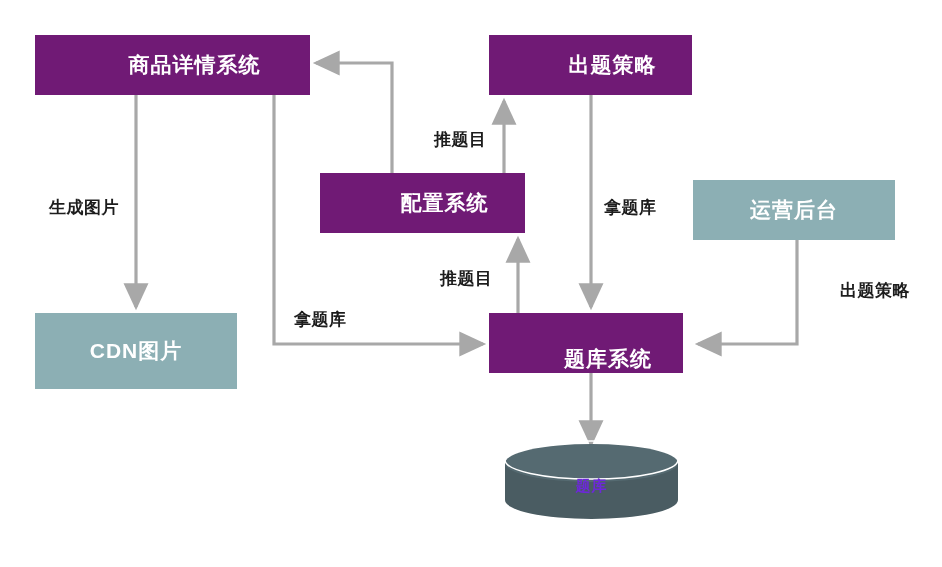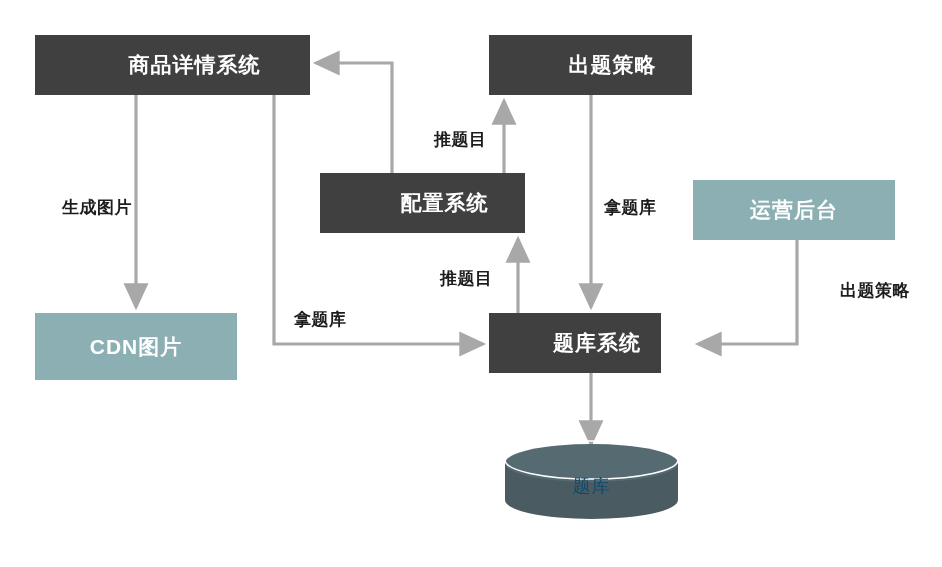--- a/index.html
+++ b/index.html
@@ -22,31 +22,31 @@
     display: flex;
     align-items: center;
     justify-content: center;
     color: #ffffff;
     font-weight: bold;
     font-size: 21px;
     letter-spacing: 1px;
     box-sizing: border-box;
     user-select: none;
   }
-  .node.red  { background: #404040; padding-left: 44px; }
+  .node.red  { background: #701a75; padding-left: 44px; }
   .node.teal { background: #8cafb4; }
 
   .db-node {
     position: absolute;
     display: flex;
     align-items: center;
     justify-content: center;
-    color: #0c4a6e;
-    font-weight: normal;
-    font-size: 18px;
+    color: #6d28d9;
+    font-weight: bold;
+    font-size: 15px;
     letter-spacing: 1px;
   }
   .db-label {
     position: relative;
     z-index: 3;
     margin-top: 8px;
   }
 
   .edge-label {
     position: absolute;
@@ -111,33 +111,33 @@
   </div>
 
   <div class="node red" style="left:320px; top:173px; width:205px; height:60px;">
     <span>配置系统</span>
   </div>
 
   <div class="node teal" style="left:693px; top:180px; width:202px; height:60px;">
     <span>运营后台</span>
   </div>
 
-  <div class="node teal" style="left:35px; top:313px; width:202px; height:67px;">
+  <div class="node teal" style="left:35px; top:313px; width:202px; height:76px;">
     <span>CDN图片</span>
   </div>
 
-  <div class="node red" style="left:489px; top:313px; width:172px; height:60px;">
+  <div class="node red" style="left:489px; top:313px; width:194px; height:60px;align-items:flex-end;">
     <span>题库系统</span>
   </div>
 
   <div class="db-node" style="left:505px; top:444px; width:173px; height:76px;">
     <span class="db-label">题库</span>
   </div>
 
-  <div class="edge-label" style="left:62px; top:196px;">生成图片</div>
+  <div class="edge-label" style="left:49px; top:196px;">生成图片</div>
 
   <div class="edge-label" style="left:434px; top:128px;">推题目</div>
 
   <div class="edge-label" style="left:440px; top:267px;">推题目</div>
 
   <div class="edge-label" style="left:604px; top:196px;">拿题库</div>
 
   <div class="edge-label" style="left:294px; top:308px;">拿题库</div>
 
   <div class="edge-label" style="left:840px; top:279px;">出题策略</div>

